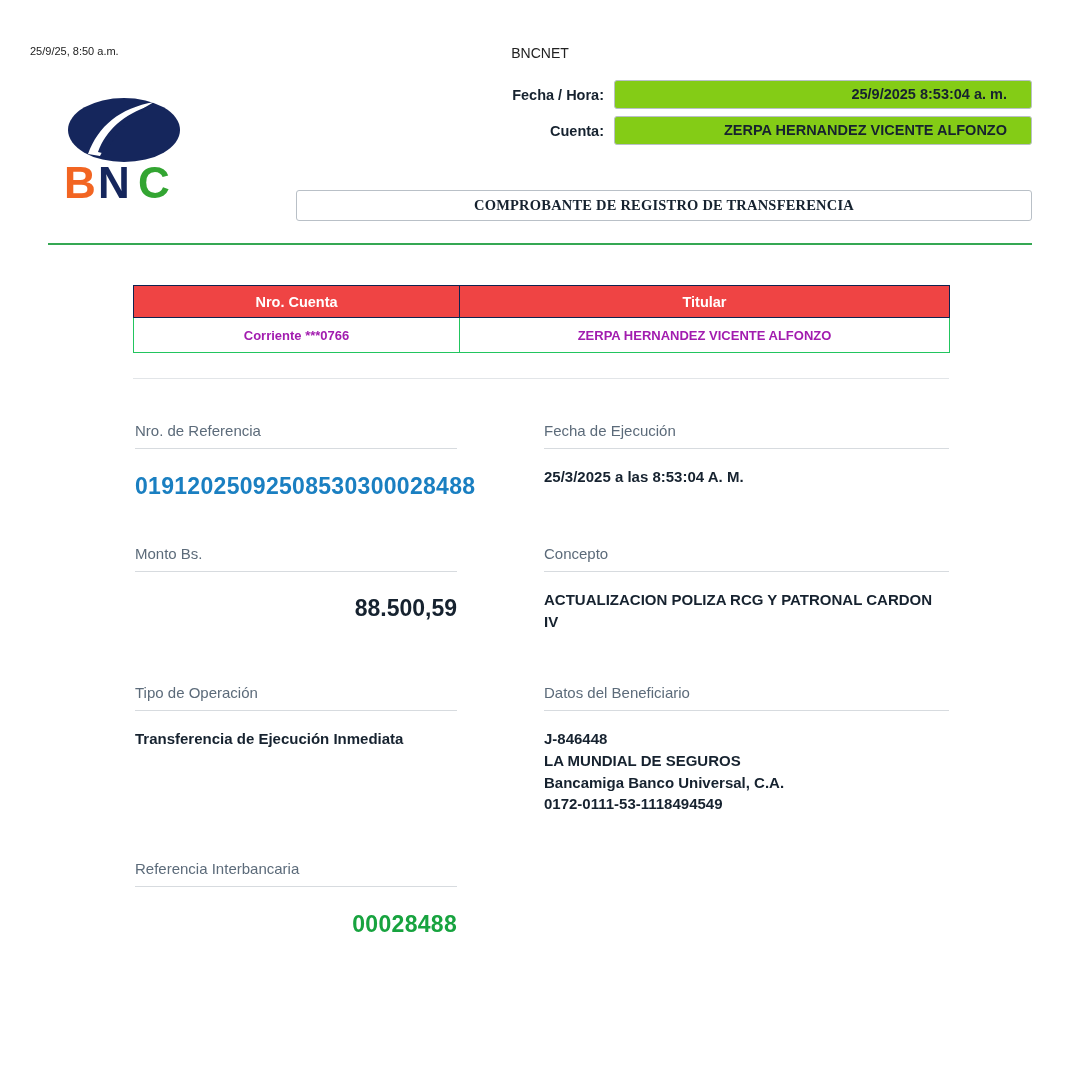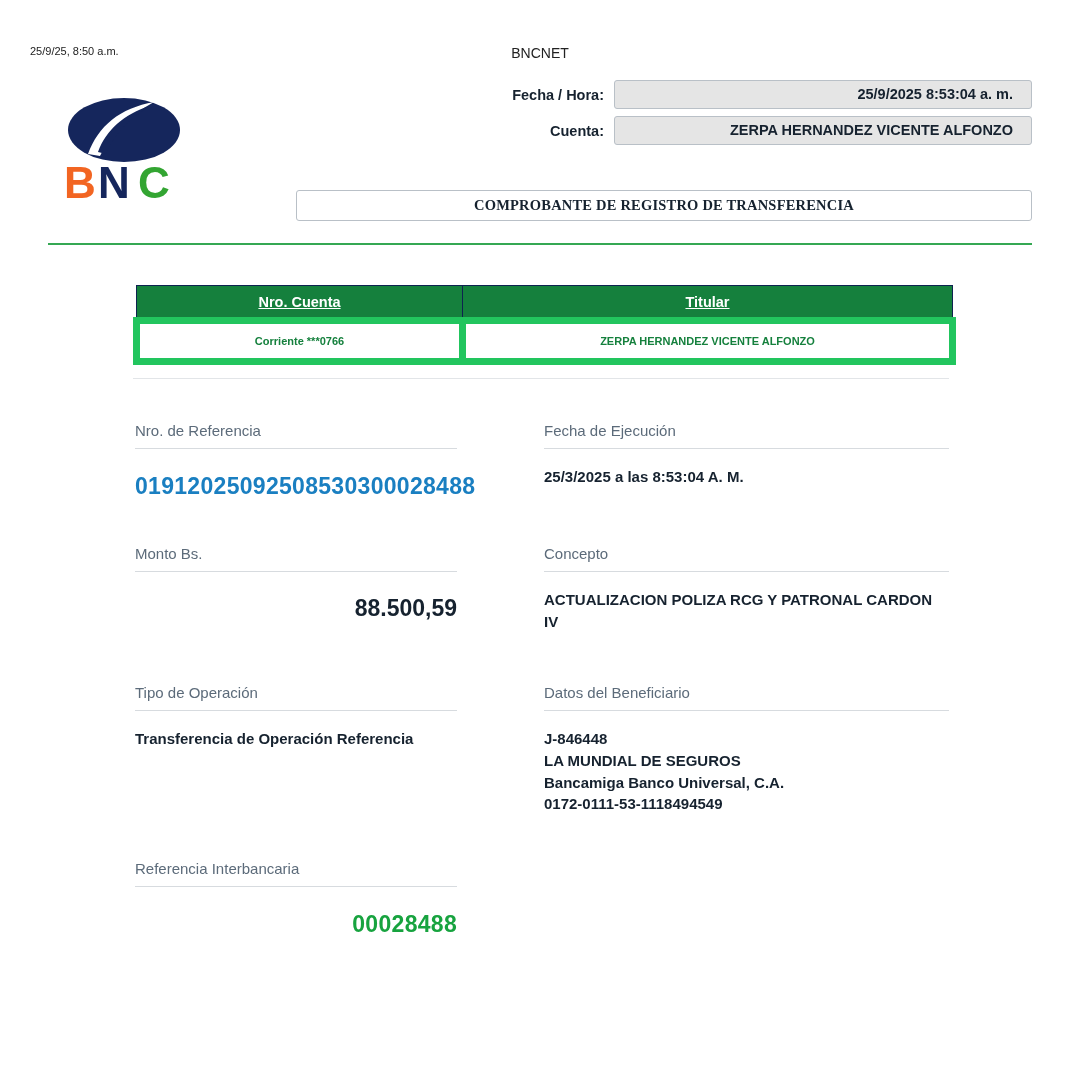--- a/index.html
+++ b/index.html
@@ -71,23 +71,23 @@
     text-align: right;
     padding-right: 10px;
     white-space: nowrap;
   }
   .field-box {
     border: 1px solid #b9c0c7;
     border-radius: 3px;
     height: 29px;
     line-height: 27px;
     box-sizing: border-box;
-    background: #e5e5e5;
-    text-align: right;
-    padding-right: 18px;
+    background: #84cc16;
+    text-align: right;
+    padding-right: 24px;
     font-size: 14.5px;
     font-weight: bold;
     color: #16222f;
     white-space: nowrap;
     overflow: hidden;
   }
   .fb-fecha { width: 418px; }
   .fb-cliente { width: 418px; }
   .fb-usuario { width: 418px; }
 
@@ -122,37 +122,36 @@
   
   .acct-table {
     position: absolute;
     left: 133px;
     top: 285px;
     width: 816px;
     border-collapse: collapse;
     table-layout: fixed;
   }
   .acct-table th {
-    background: #15803d;
+    background: #ef4444;
     color: #ffffff;
     font-size: 14.5px;
     font-weight: bold;
     height: 29px;
     text-align: center;
     border: 1px solid #0e2350;
-    text-decoration: underline;
   }
   .acct-table td {
     background: #fff;
-    color: #15803d;
-    font-size: 11px;
+    color: #a21caf;
+    font-size: 13px;
     font-weight: bold;
     height: 32px;
     text-align: center;
-    border: 7px solid #22c55e;
+    border: 1px solid #22c55e;
   }
   .acct-table .c1 { width: 326px; }
   .acct-table .c2 { width: 490px; }
 
   .thin-rule {
     position: absolute;
     left: 133px;
     top: 378px;
     width: 816px;
     height: 1px;
@@ -291,21 +290,21 @@
     <div class="d-value monto">88.500,59</div>
   </div>
 
   <div class="d-col-right row-2-r">
     <div class="d-label">Concepto</div>
     <div class="d-value">ACTUALIZACION POLIZA RCG Y PATRONAL CARDON IV</div>
   </div>
 
   <div class="d-col-left row-3-l">
     <div class="d-label">Tipo de Operación</div>
-    <div class="d-value">Transferencia de Operación Referencia</div>
+    <div class="d-value">Transferencia de Ejecución Inmediata</div>
   </div>
 
   <div class="d-col-right row-3-r">
     <div class="d-label">Datos del Beneficiario</div>
     <div class="d-value">
       <span class="beneficiary-line">J-846448</span>
       <span class="beneficiary-line">LA MUNDIAL DE SEGUROS</span>
       <span class="beneficiary-line">Bancamiga Banco Universal, C.A.</span>
       <span class="beneficiary-line">0172-0111-53-1118494549</span>
     </div>

